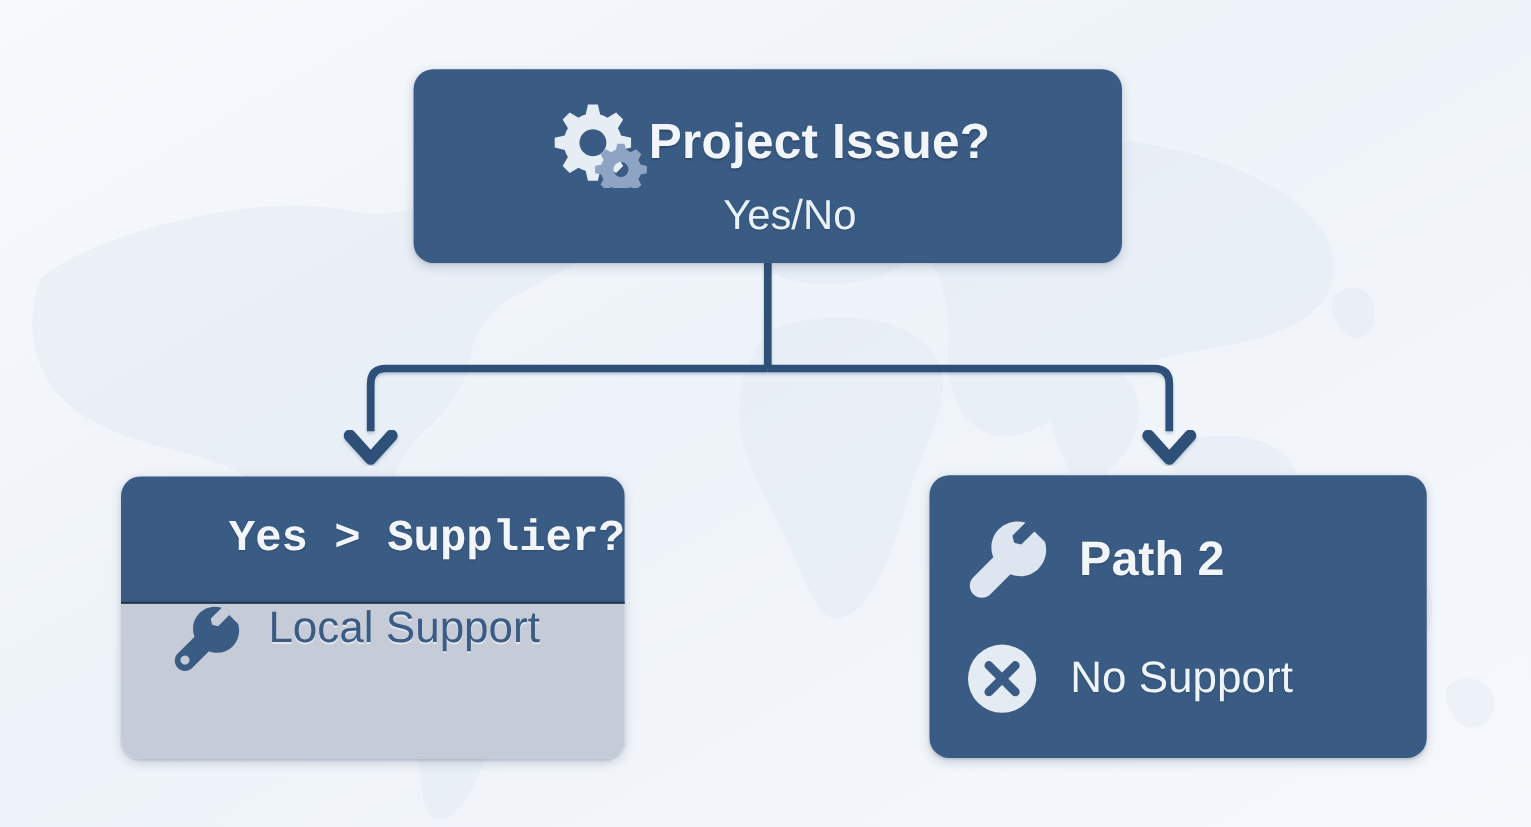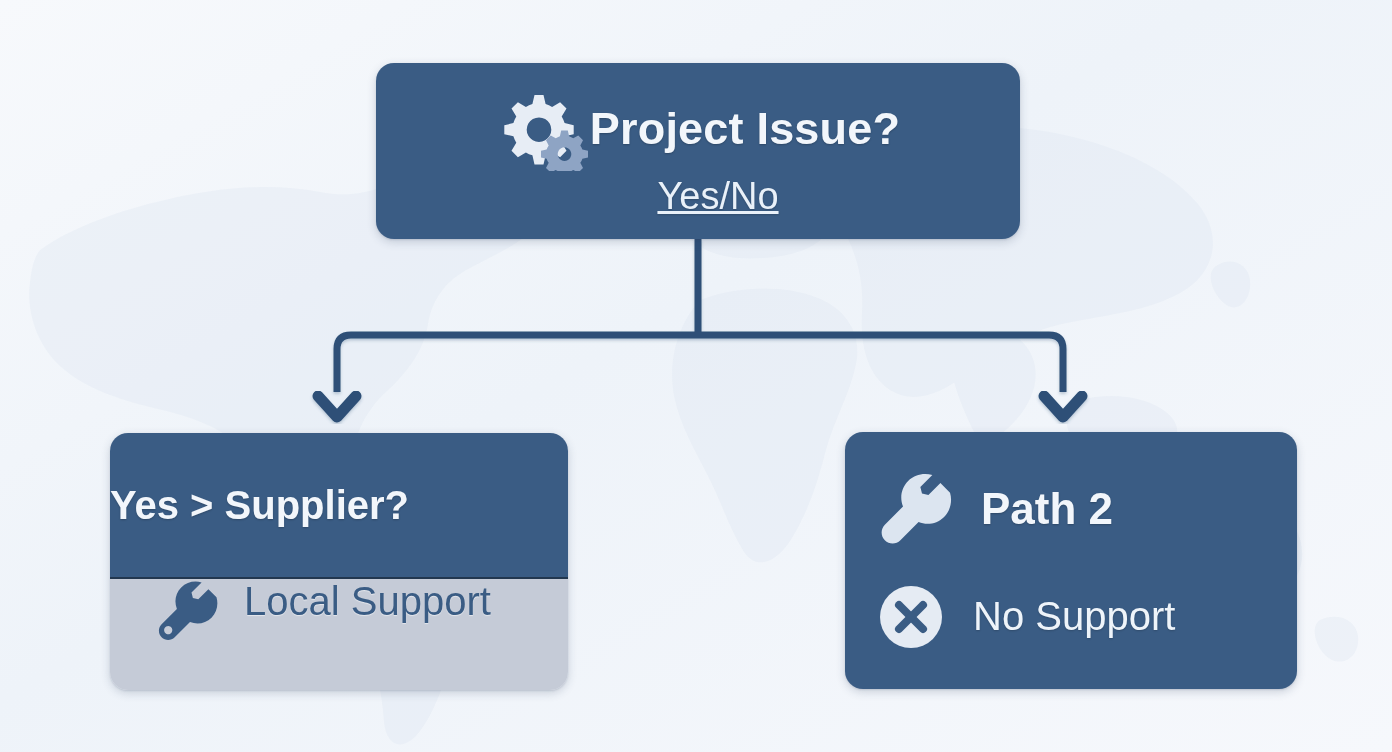--- a/index.html
+++ b/index.html
@@ -81,40 +81,40 @@
   }
 
   .root-sub {
     font-size: 38px;
     font-weight: normal;
     color: #e9f1f9;
     line-height: 1.1;
     margin-top: 5px;
     padding-left: 40px;
     text-shadow: 0 1px 2px rgba(0,0,0,0.18);
-    text-decoration: underline;
   }
 
   
   #node-left {
     left: 110px;
     top: 433px;
     width: 458px;
     height: 257px;
     display: flex;
     flex-direction: column;
   }
 
   #node-left-head {
-    height: 146px;
+    height: 116px;
     background: #3a5c84;
     border-bottom: 2px solid #22374f;
     display: flex;
     align-items: center;
-    justify-content: flex-start;
+    justify-content: flex-end;
+    font-family: Liberation Mono, monospace;
   }
 
   .head-title {
     font-size: 40px;
     font-weight: bold;
     color: #f2f6fb;
     text-shadow: 0 1px 2px rgba(0,0,0,0.22);
     white-space: nowrap;
   }
 

